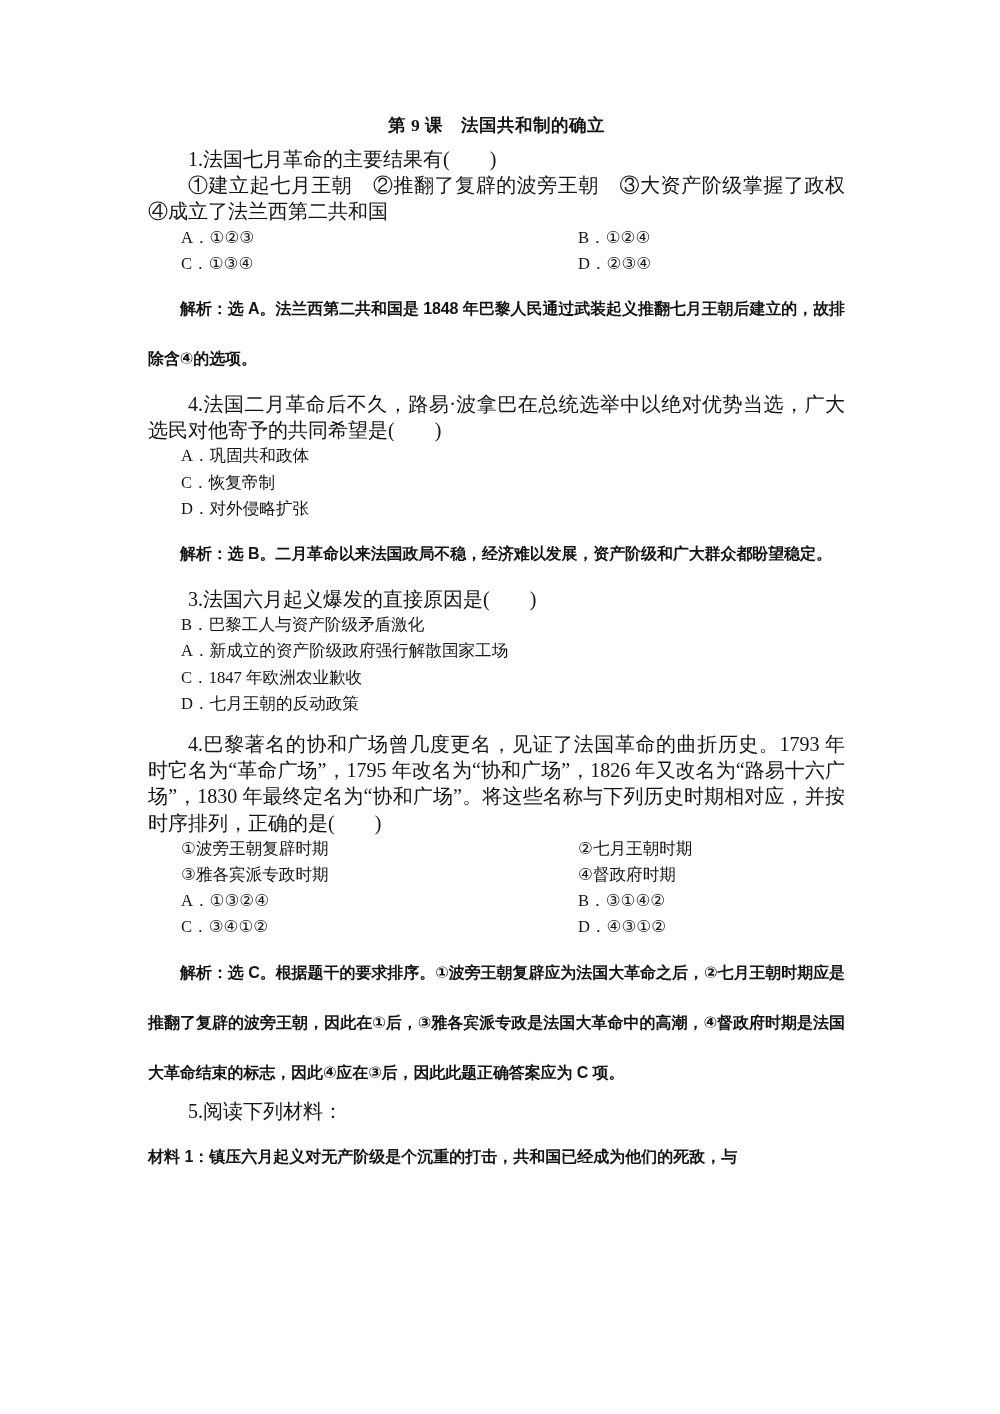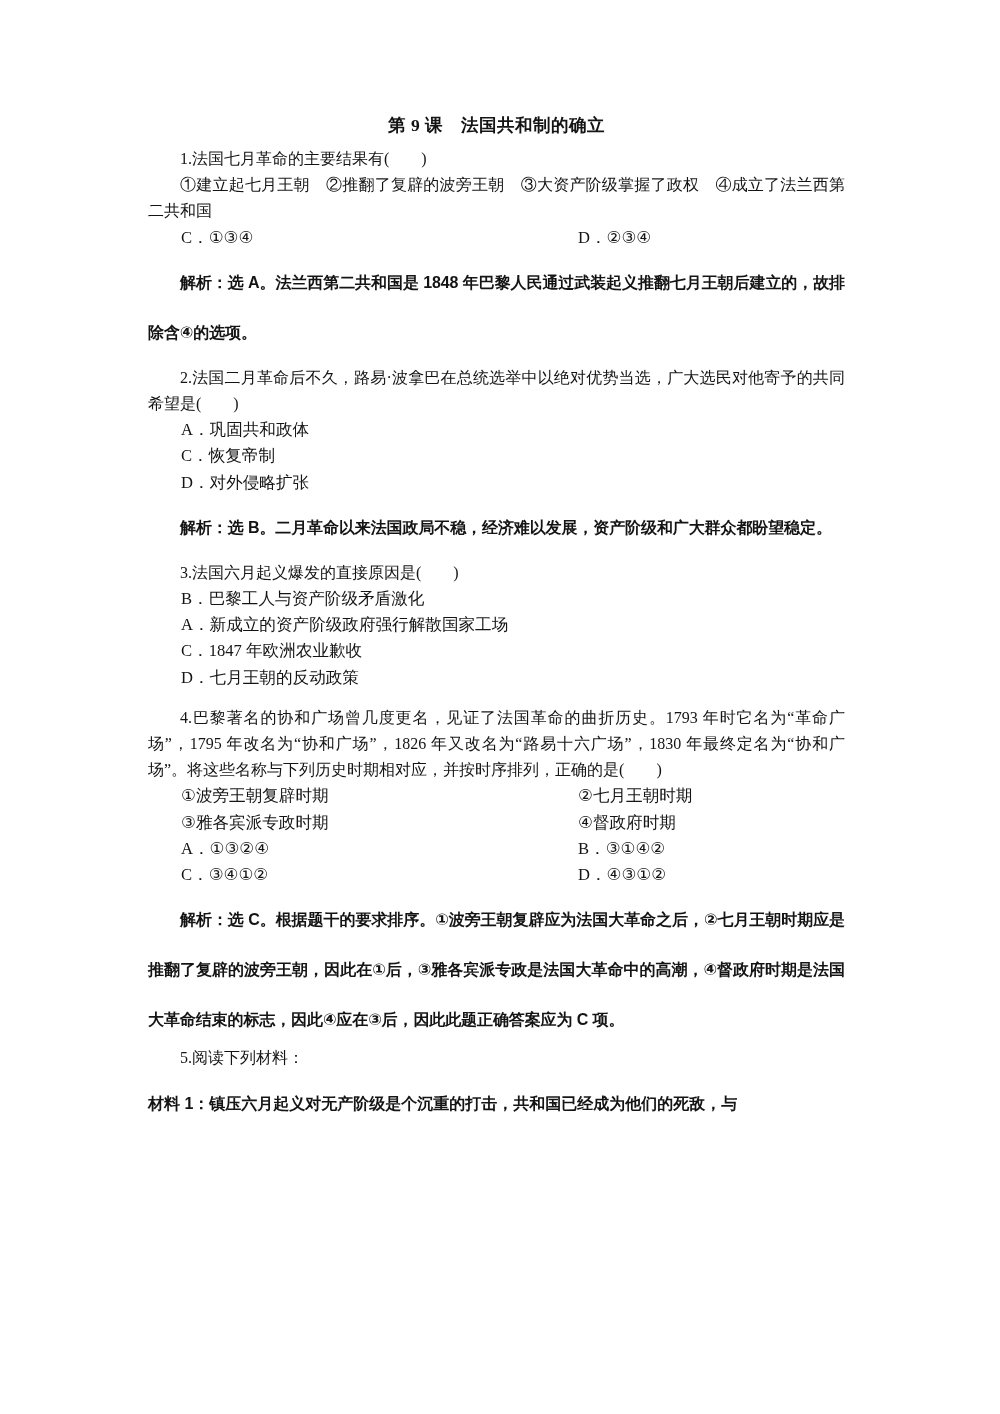--- a/index.html
+++ b/index.html
@@ -18,21 +18,21 @@
   }
   .doc-title{
     text-align:center;
     font-size:17.5px;
     letter-spacing:.5px;
     margin:0 0 9px 0;
     font-family:"Liberation Serif","DejaVu Serif",serif;
   }
   
   .q-block{
-    font-size:16px;
+    font-size:20px;
     line-height:26.2px;
     text-align:justify;
     text-justify:inter-ideograph;
     margin:0;
   }
   .q-stem{ text-indent:2em; }
   .q-sub{ text-indent:2em; }
   .opt-line{
     display:flex;
     margin:0;
@@ -71,31 +71,35 @@
 <body>
 
 <div class="page">
 
   <h1 class="doc-title">第 9 课　法国共和制的确立</h1>
 
   <div>
     <p class="q-block q-stem">1.法国七月革命的主要结果有(　　)</p>
     <p class="q-block q-sub">①建立起七月王朝　②推翻了复辟的波旁王朝　③大资产阶级掌握了政权　④成立了法兰西第二共和国</p>
     <div class="opt-line">
+      <div class="opt-col"><span class="opt-lab">A．</span><span class="circ">①②③</span></div>
+      <div class="opt-col right"><span class="opt-lab">B．</span><span class="circ">①②④</span></div>
+    </div>
+    <div class="opt-line">
       <div class="opt-col"><span class="opt-lab">C．</span><span class="circ">①③④</span></div>
       <div class="opt-col right"><span class="opt-lab">D．</span><span class="circ">②③④</span></div>
     </div>
     <div class="gap-s"></div>
     <p class="ana">解析：选 A。法兰西第二共和国是 1848 年巴黎人民通过武装起义推翻七月王朝后建立的，故排除含④的选项。</p>
   </div>
 
   <div class="gap-s"></div>
 
   <div>
-    <p class="q-block q-stem">2.法国二月革命后不久，路易·波拿巴在总统选举中以绝对优势当选，广大选民对他寄予的共同希望是(　　)</p>
+    <p class="q-block q-stem">4.法国二月革命后不久，路易·波拿巴在总统选举中以绝对优势当选，广大选民对他寄予的共同希望是(　　)</p>
     <div class="opt-single"><span class="opt-lab">A．</span><span>巩固共和政体</span></div>
     <div class="opt-single"><span class="opt-lab">C．</span><span>恢复帝制</span></div>
     <div class="opt-single"><span class="opt-lab">D．</span><span>对外侵略扩张</span></div>
     <div class="gap-s"></div>
     <p class="ana">解析：选 B。二月革命以来法国政局不稳，经济难以发展，资产阶级和广大群众都盼望稳定。</p>
   </div>
 
   <div class="gap-s"></div>
 
   <div>

